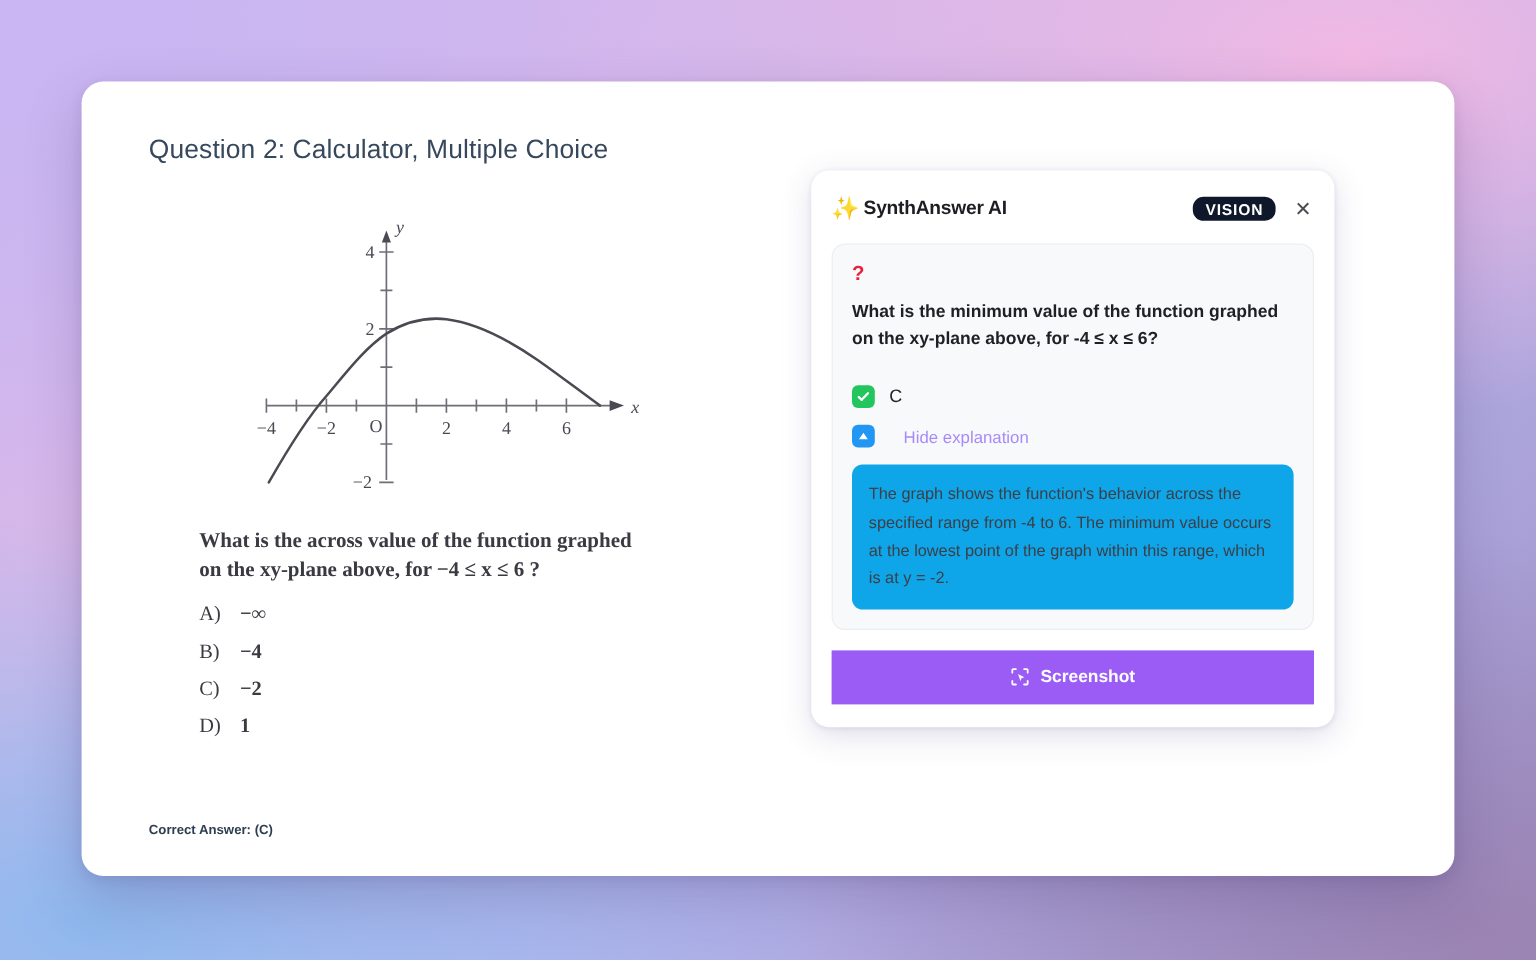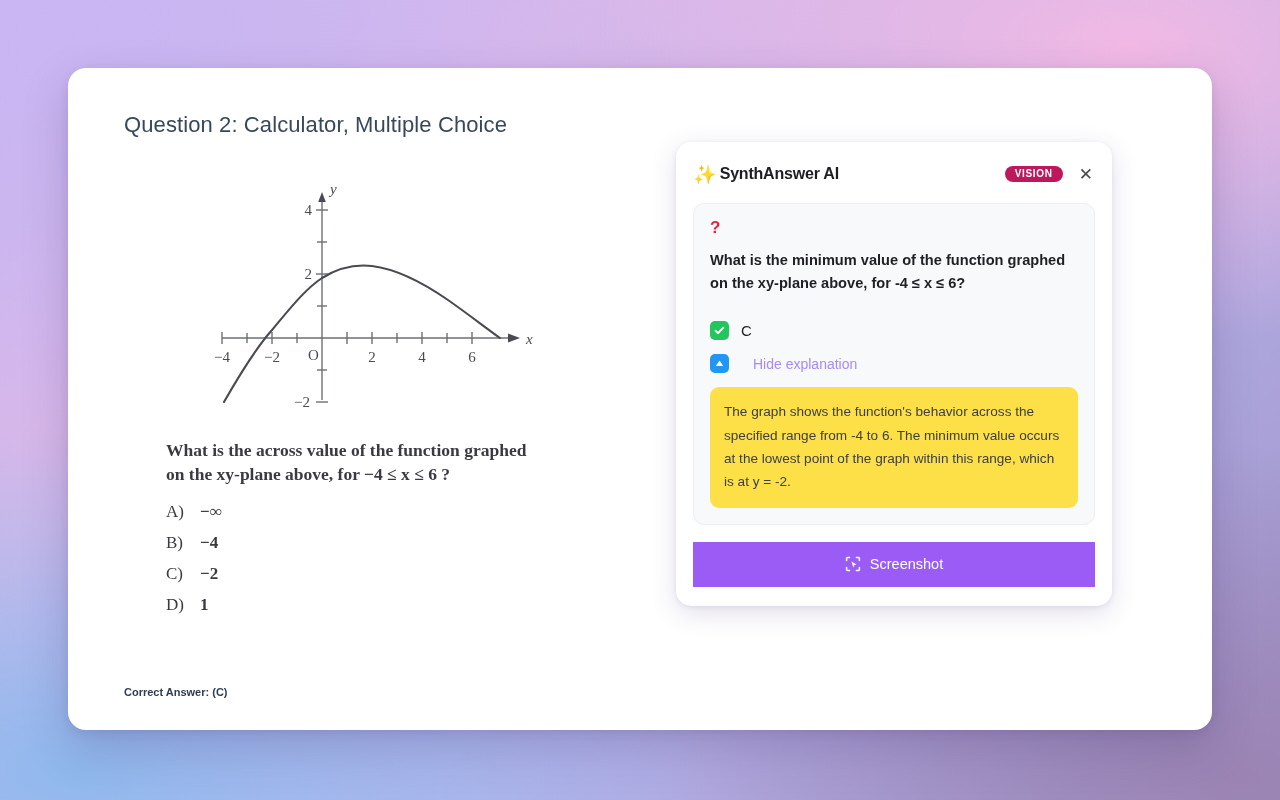--- a/index.html
+++ b/index.html
@@ -120,23 +120,23 @@
   }
   .ai-spark { font-size: 19px; line-height: 1; margin-right: 3px; }
   .ai-title {
     font-size: 16px;
     font-weight: bold;
     color: #1d1d22;
     letter-spacing: -0.2px;
   }
   .ai-head-spacer { flex: 1 1 auto; }
   .vision-badge {
-    background: #be185d;
+    background: #0f172a;
     color: #ffffff;
-    font-size: 10px;
+    font-size: 13px;
     font-weight: bold;
     letter-spacing: 0.7px;
     padding: 3.5px 10px 3px 10px;
     border-radius: 9px;
     line-height: 1;
     margin-left: 24px;
   }
   .close-x {
     margin-left: 14px;
     font-size: 17px;
@@ -196,40 +196,40 @@
     margin-bottom: 14px;
     cursor: pointer;
   }
   .toggle-label {
     margin-left: 24px;
     font-size: 14px;
     color: #a78bfa;
   }
 
   .explanation {
-    background: #fde047;
+    background: #0ea5e9;
     border-radius: 9px;
     padding: 13px 14px 14px 14px;
     font-size: 13.6px;
     line-height: 1.72;
     color: #3c4048;
   }
 
   
   .shot-btn {
     margin-top: 17px;
     width: 100%;
     height: 45px;
     background: #9b5cf6;
     border: none;
     border-radius: 0;
     color: #ffffff;
     font-family: "Liberation Sans", sans-serif;
     font-size: 14.5px;
-    font-weight: normal;
+    font-weight: bold;
     display: flex;
     align-items: center;
     justify-content: center;
     gap: 9px;
     cursor: pointer;
   }
   .shot-btn svg { display: block; }
 </style>
 </head>
 <body>

